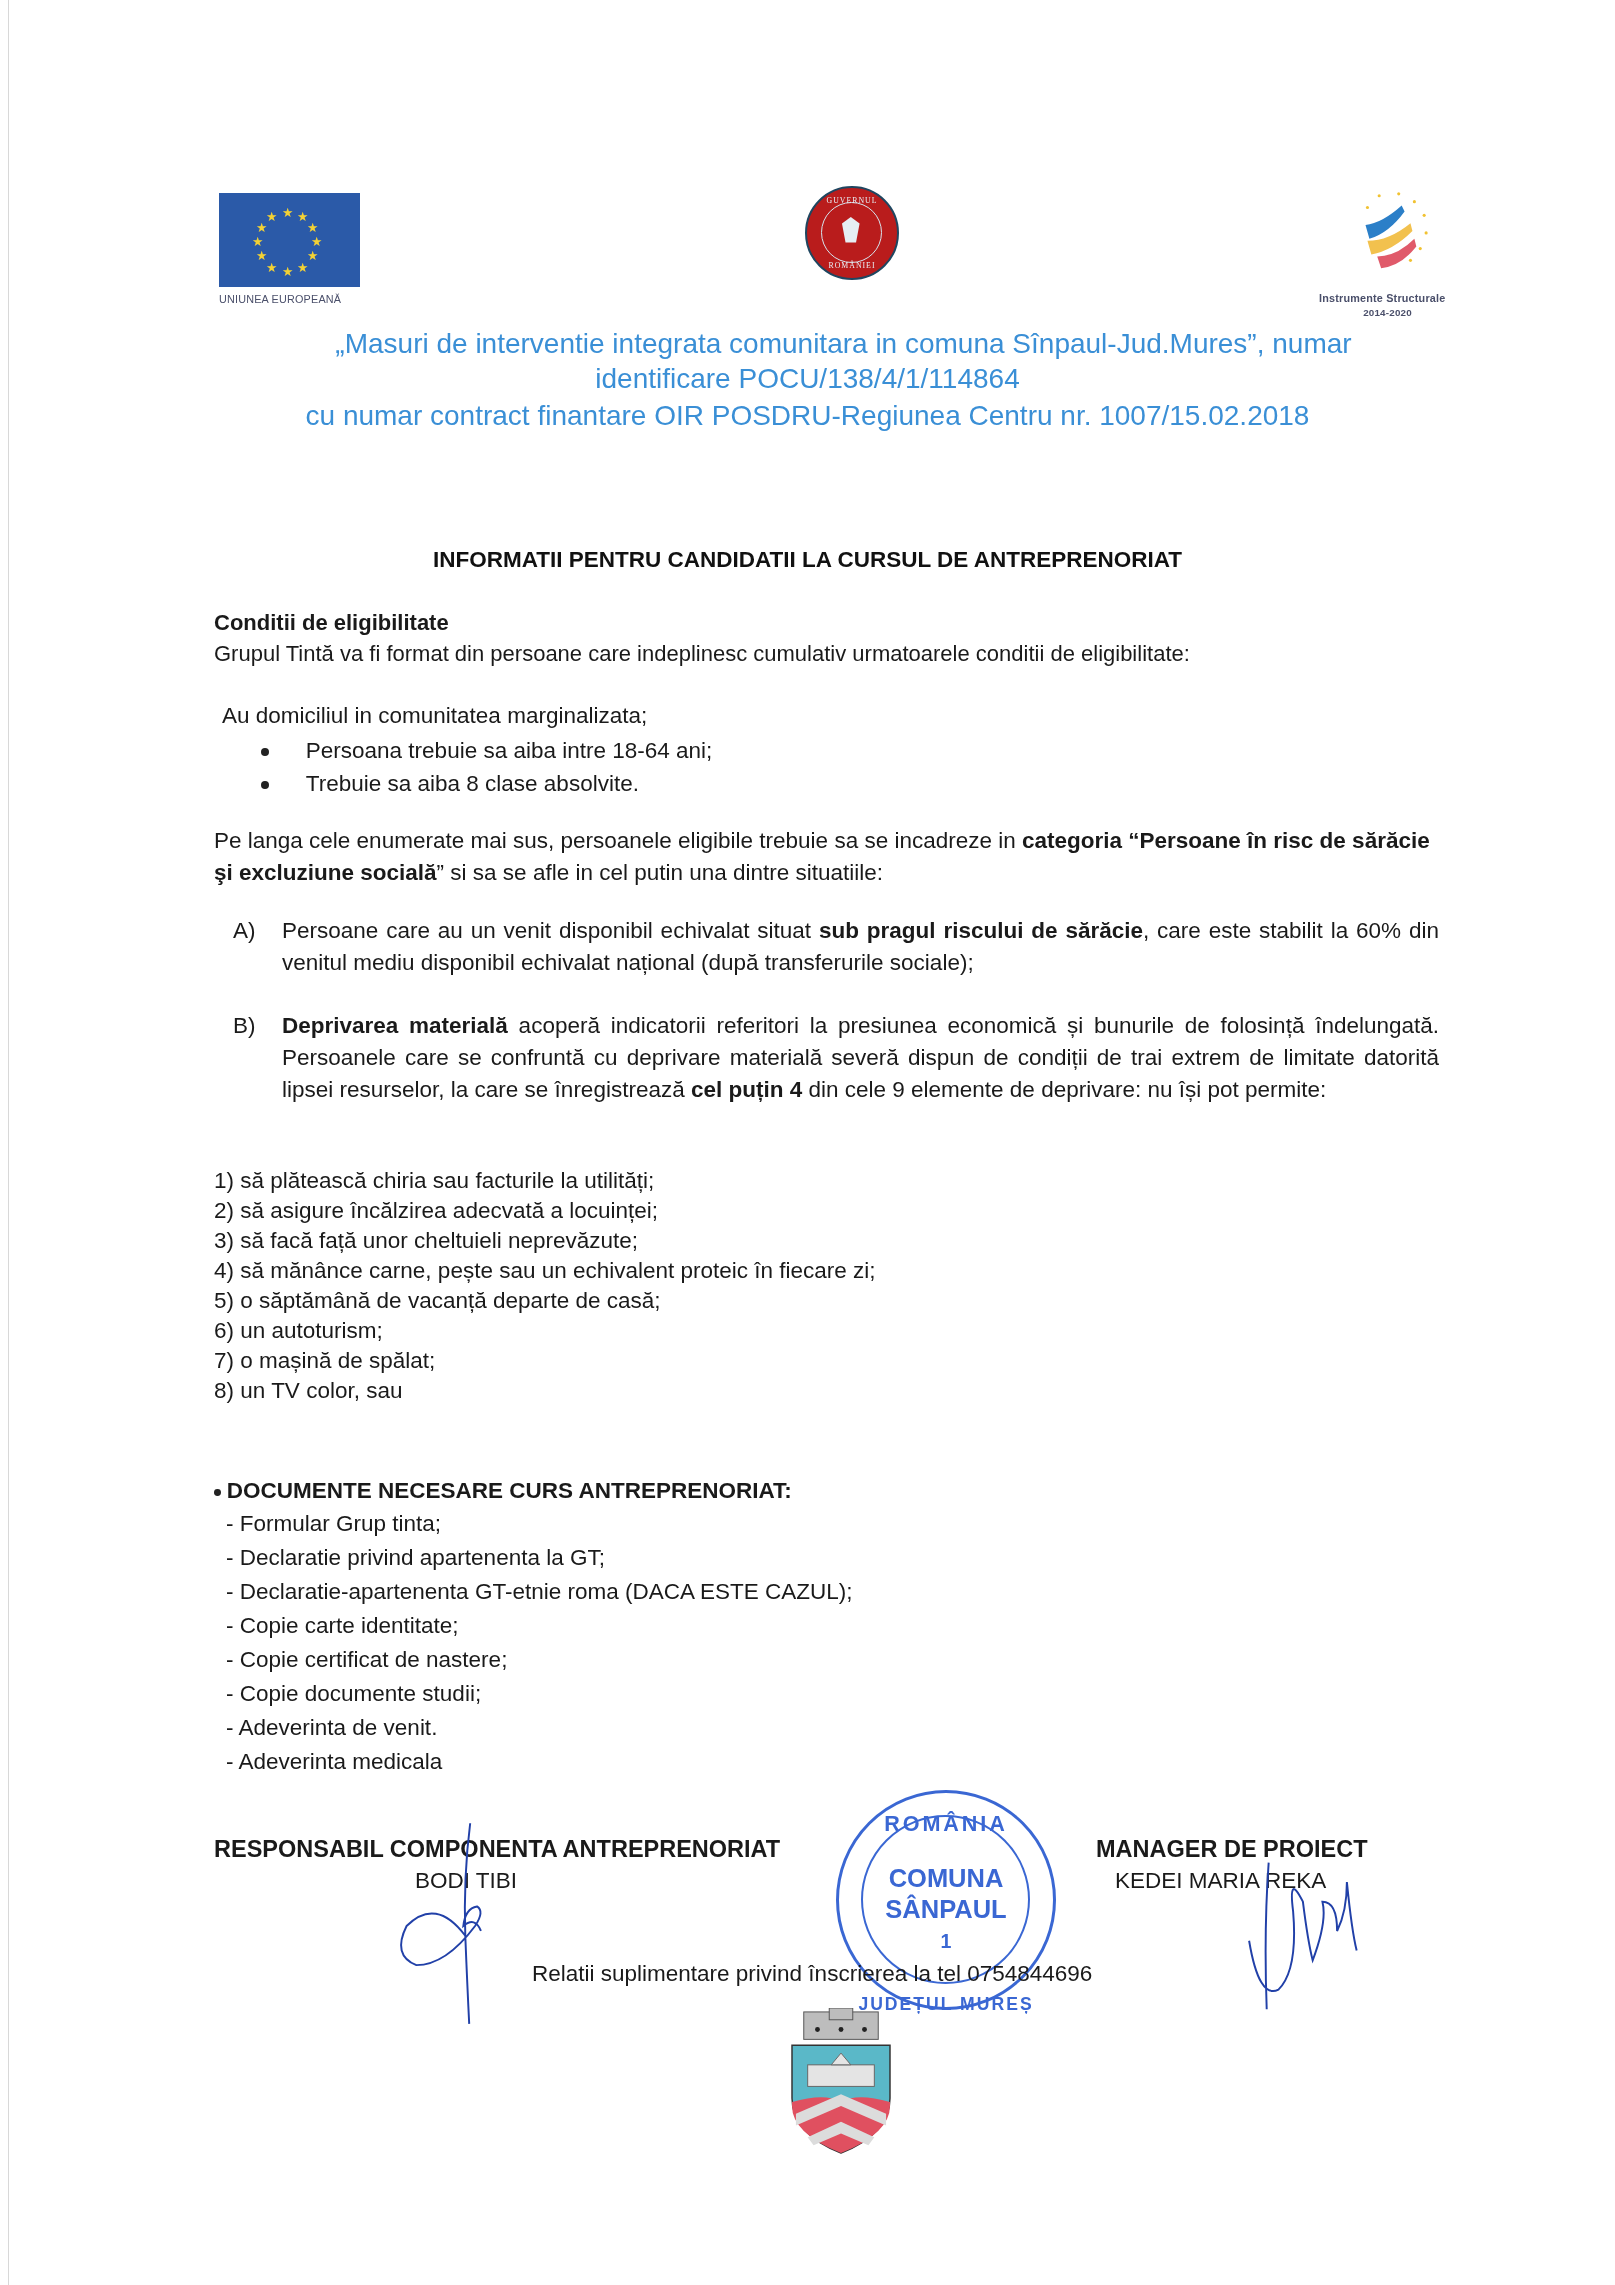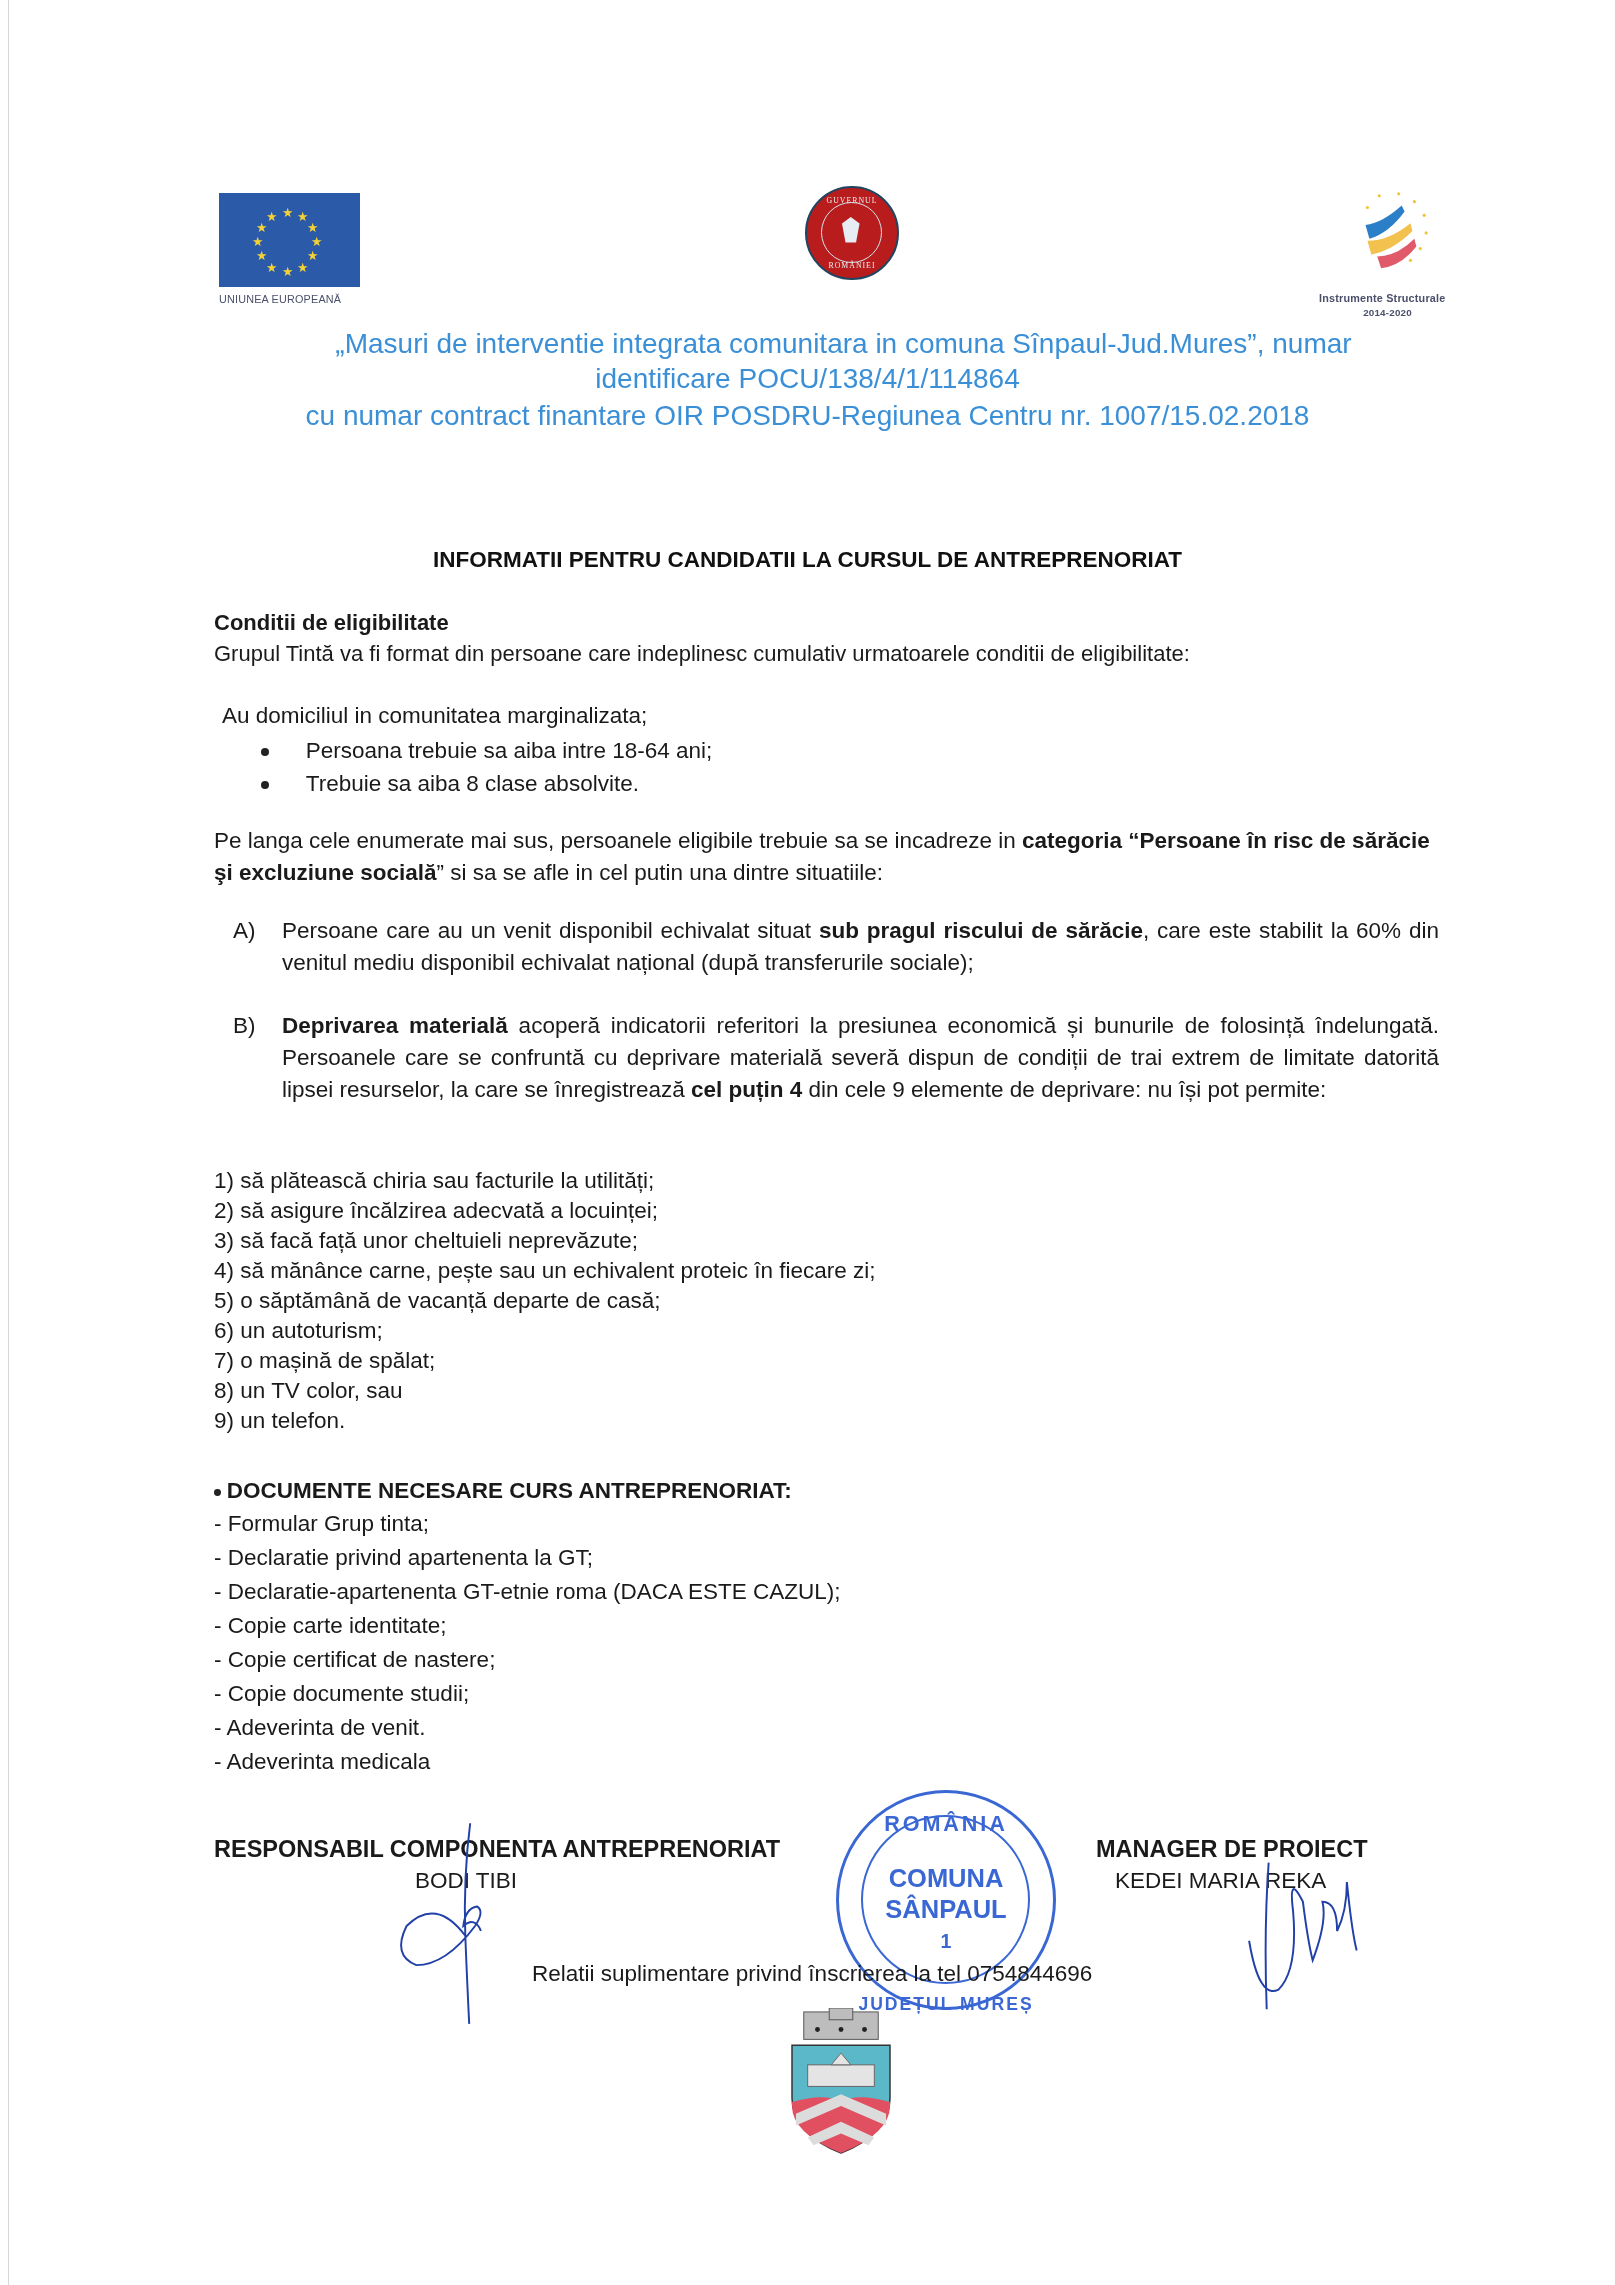--- a/index.html
+++ b/index.html
@@ -110,27 +110,26 @@
 
 <div class="abs serif" style="left:214px;top:1166px;line-height:30px;">
   <div class="list-line">1) să plătească chiria sau facturile la utilități;</div>
   <div class="list-line">2) să asigure încălzirea adecvată a locuinței;</div>
   <div class="list-line">3) să facă față unor cheltuieli neprevăzute;</div>
   <div class="list-line">4) să mănânce carne, pește sau un echivalent proteic în fiecare zi;</div>
   <div class="list-line">5) o săptămână de vacanță departe de casă;</div>
   <div class="list-line">6) un autoturism;</div>
   <div class="list-line">7) o mașină de spălat;</div>
   <div class="list-line">8) un TV color, sau</div>
-  <div class="list-line">9) un telefon.</div>
 </div>
 
 <div class="abs serif b" style="left:214px;top:1475px;">
   <span class="bullet-dot" style="margin-right:5.9px;width:6.9px;height:6.9px;"></span><span>DOCUMENTE NECESARE CURS  ANTREPRENORIAT:</span>
 </div>
-<div class="abs serif" style="left:214px;top:1507px;line-height:34px;">
+<div class="abs serif" style="left:226px;top:1507px;line-height:34px;">
   <div class="list-line">- Formular Grup tinta;</div>
   <div class="list-line">- Declaratie privind apartenenta la GT;</div>
   <div class="list-line">- Declaratie-apartenenta GT-etnie roma (DACA ESTE CAZUL);</div>
   <div class="list-line">- Copie carte identitate;</div>
   <div class="list-line">- Copie certificat de nastere;</div>
   <div class="list-line">- Copie documente studii;</div>
   <div class="list-line">- Adeverinta de venit.</div>
   <div class="list-line">- Adeverinta medicala</div>
 </div>
 

